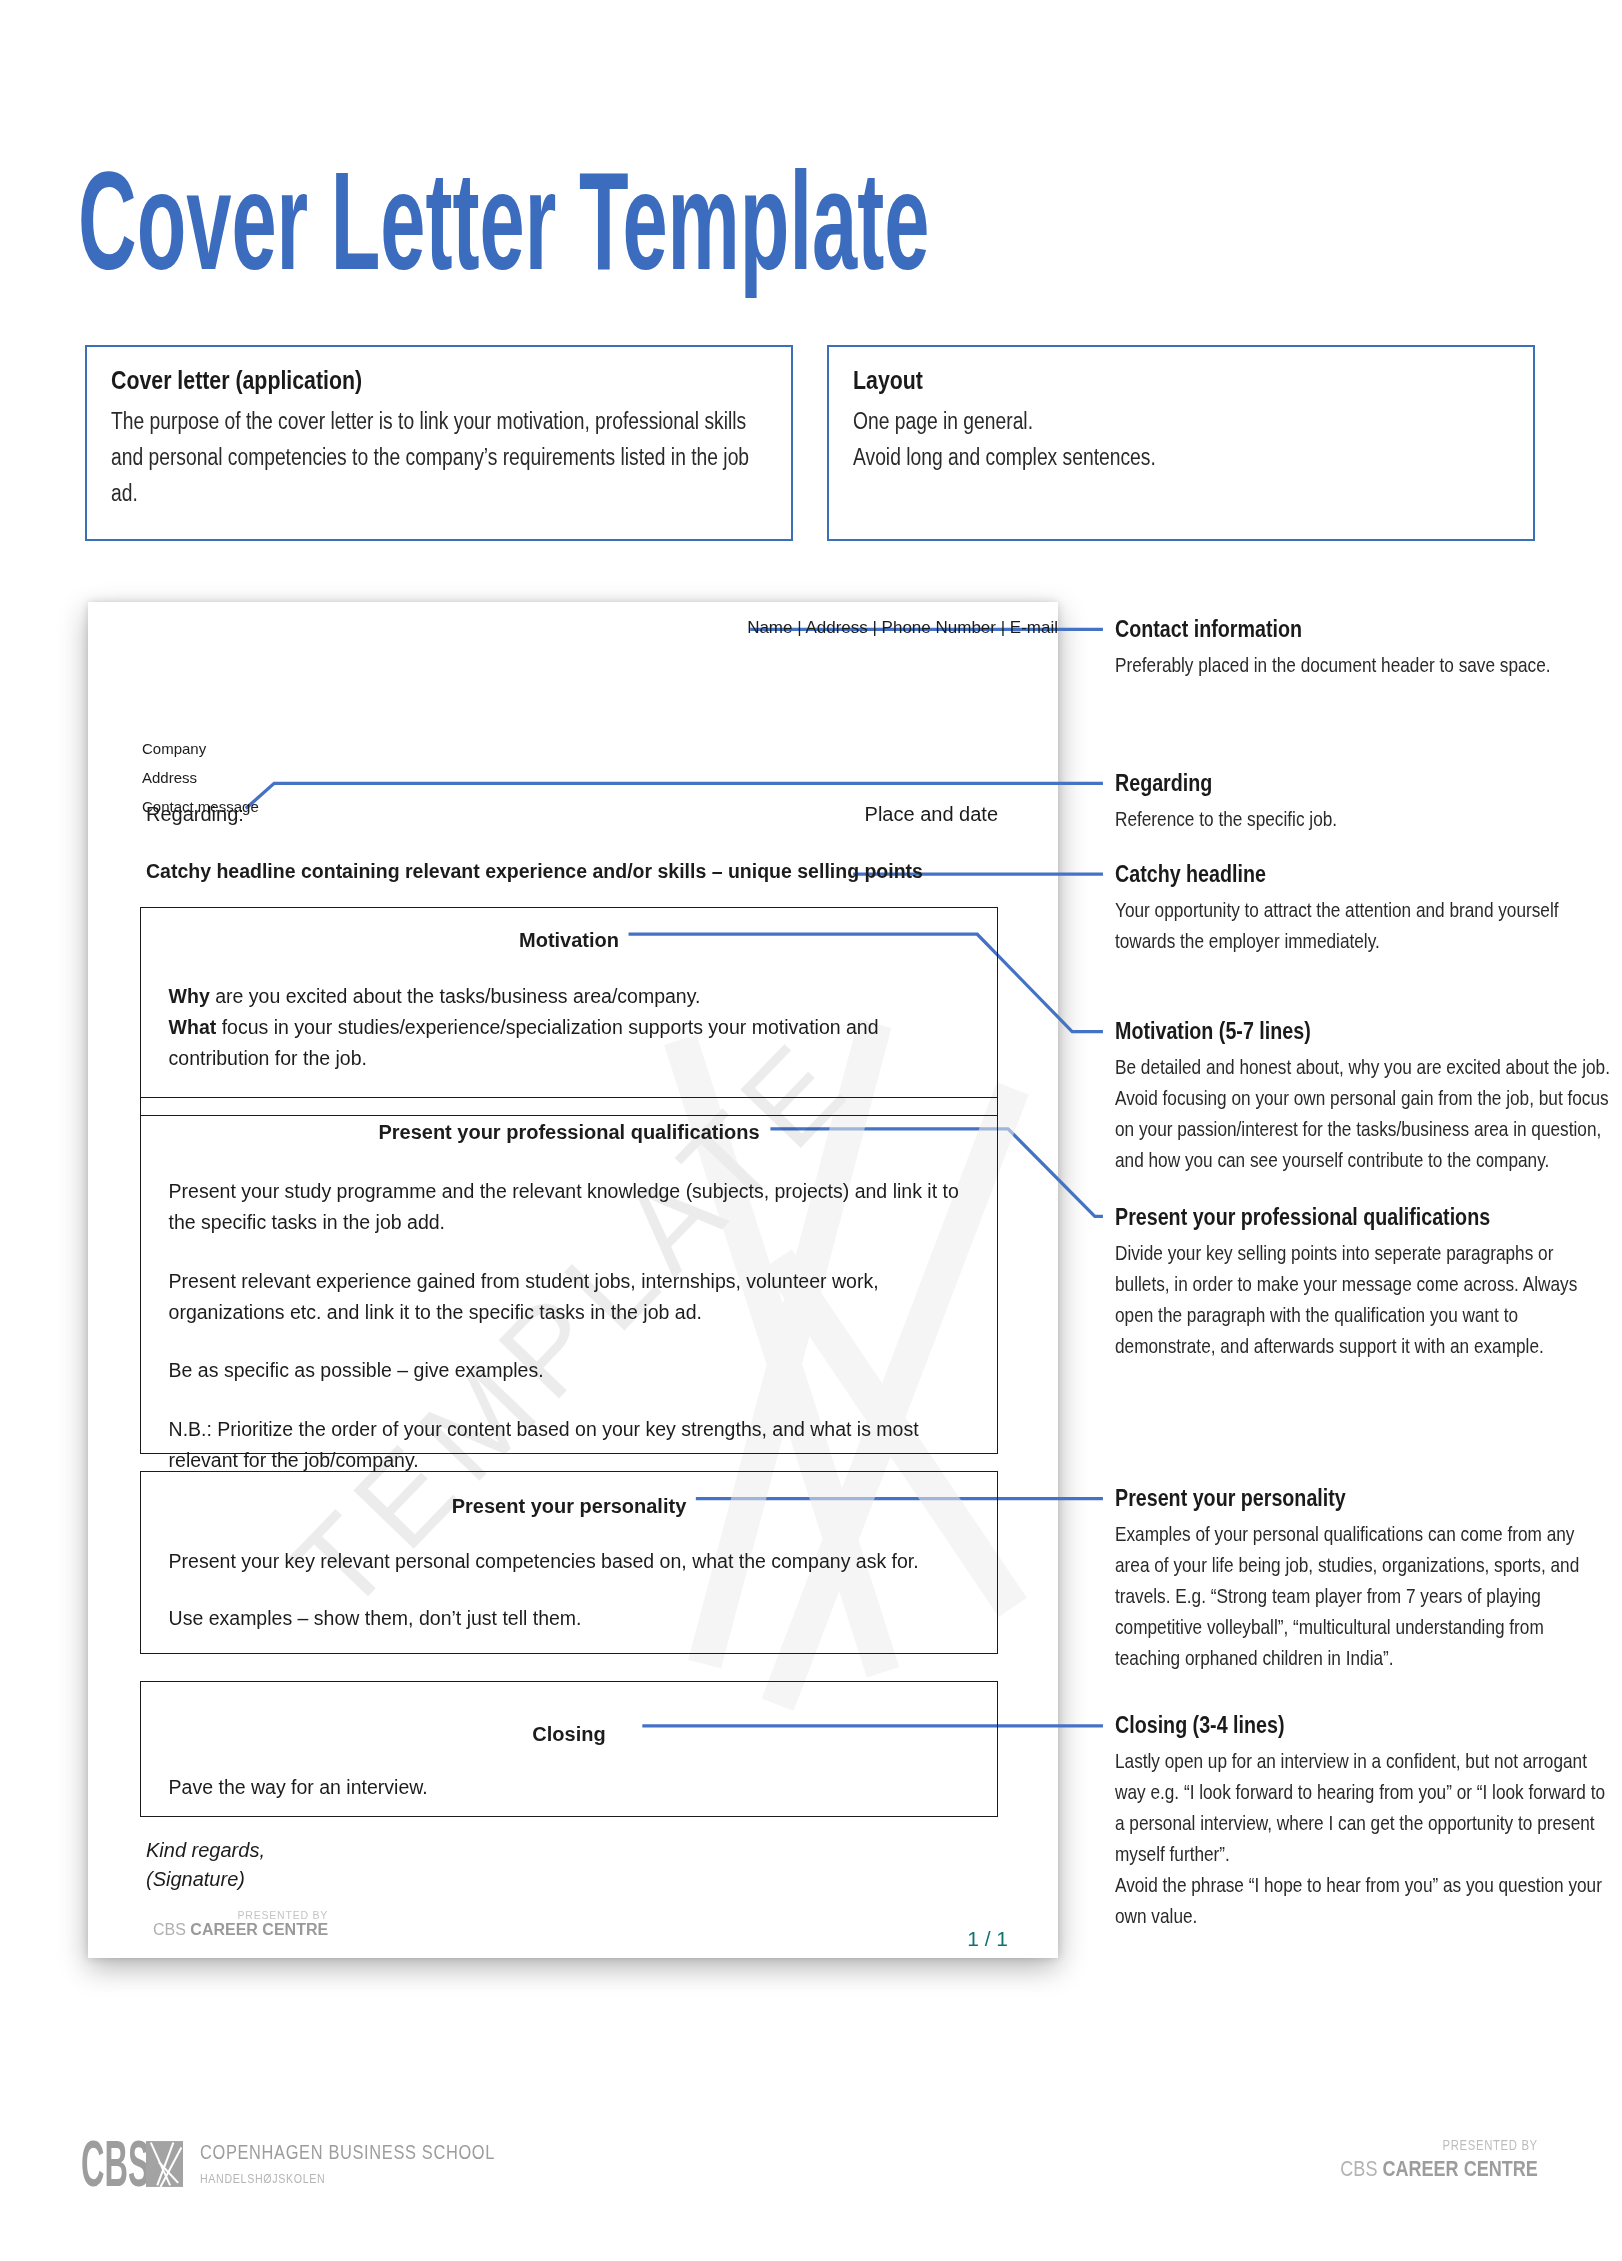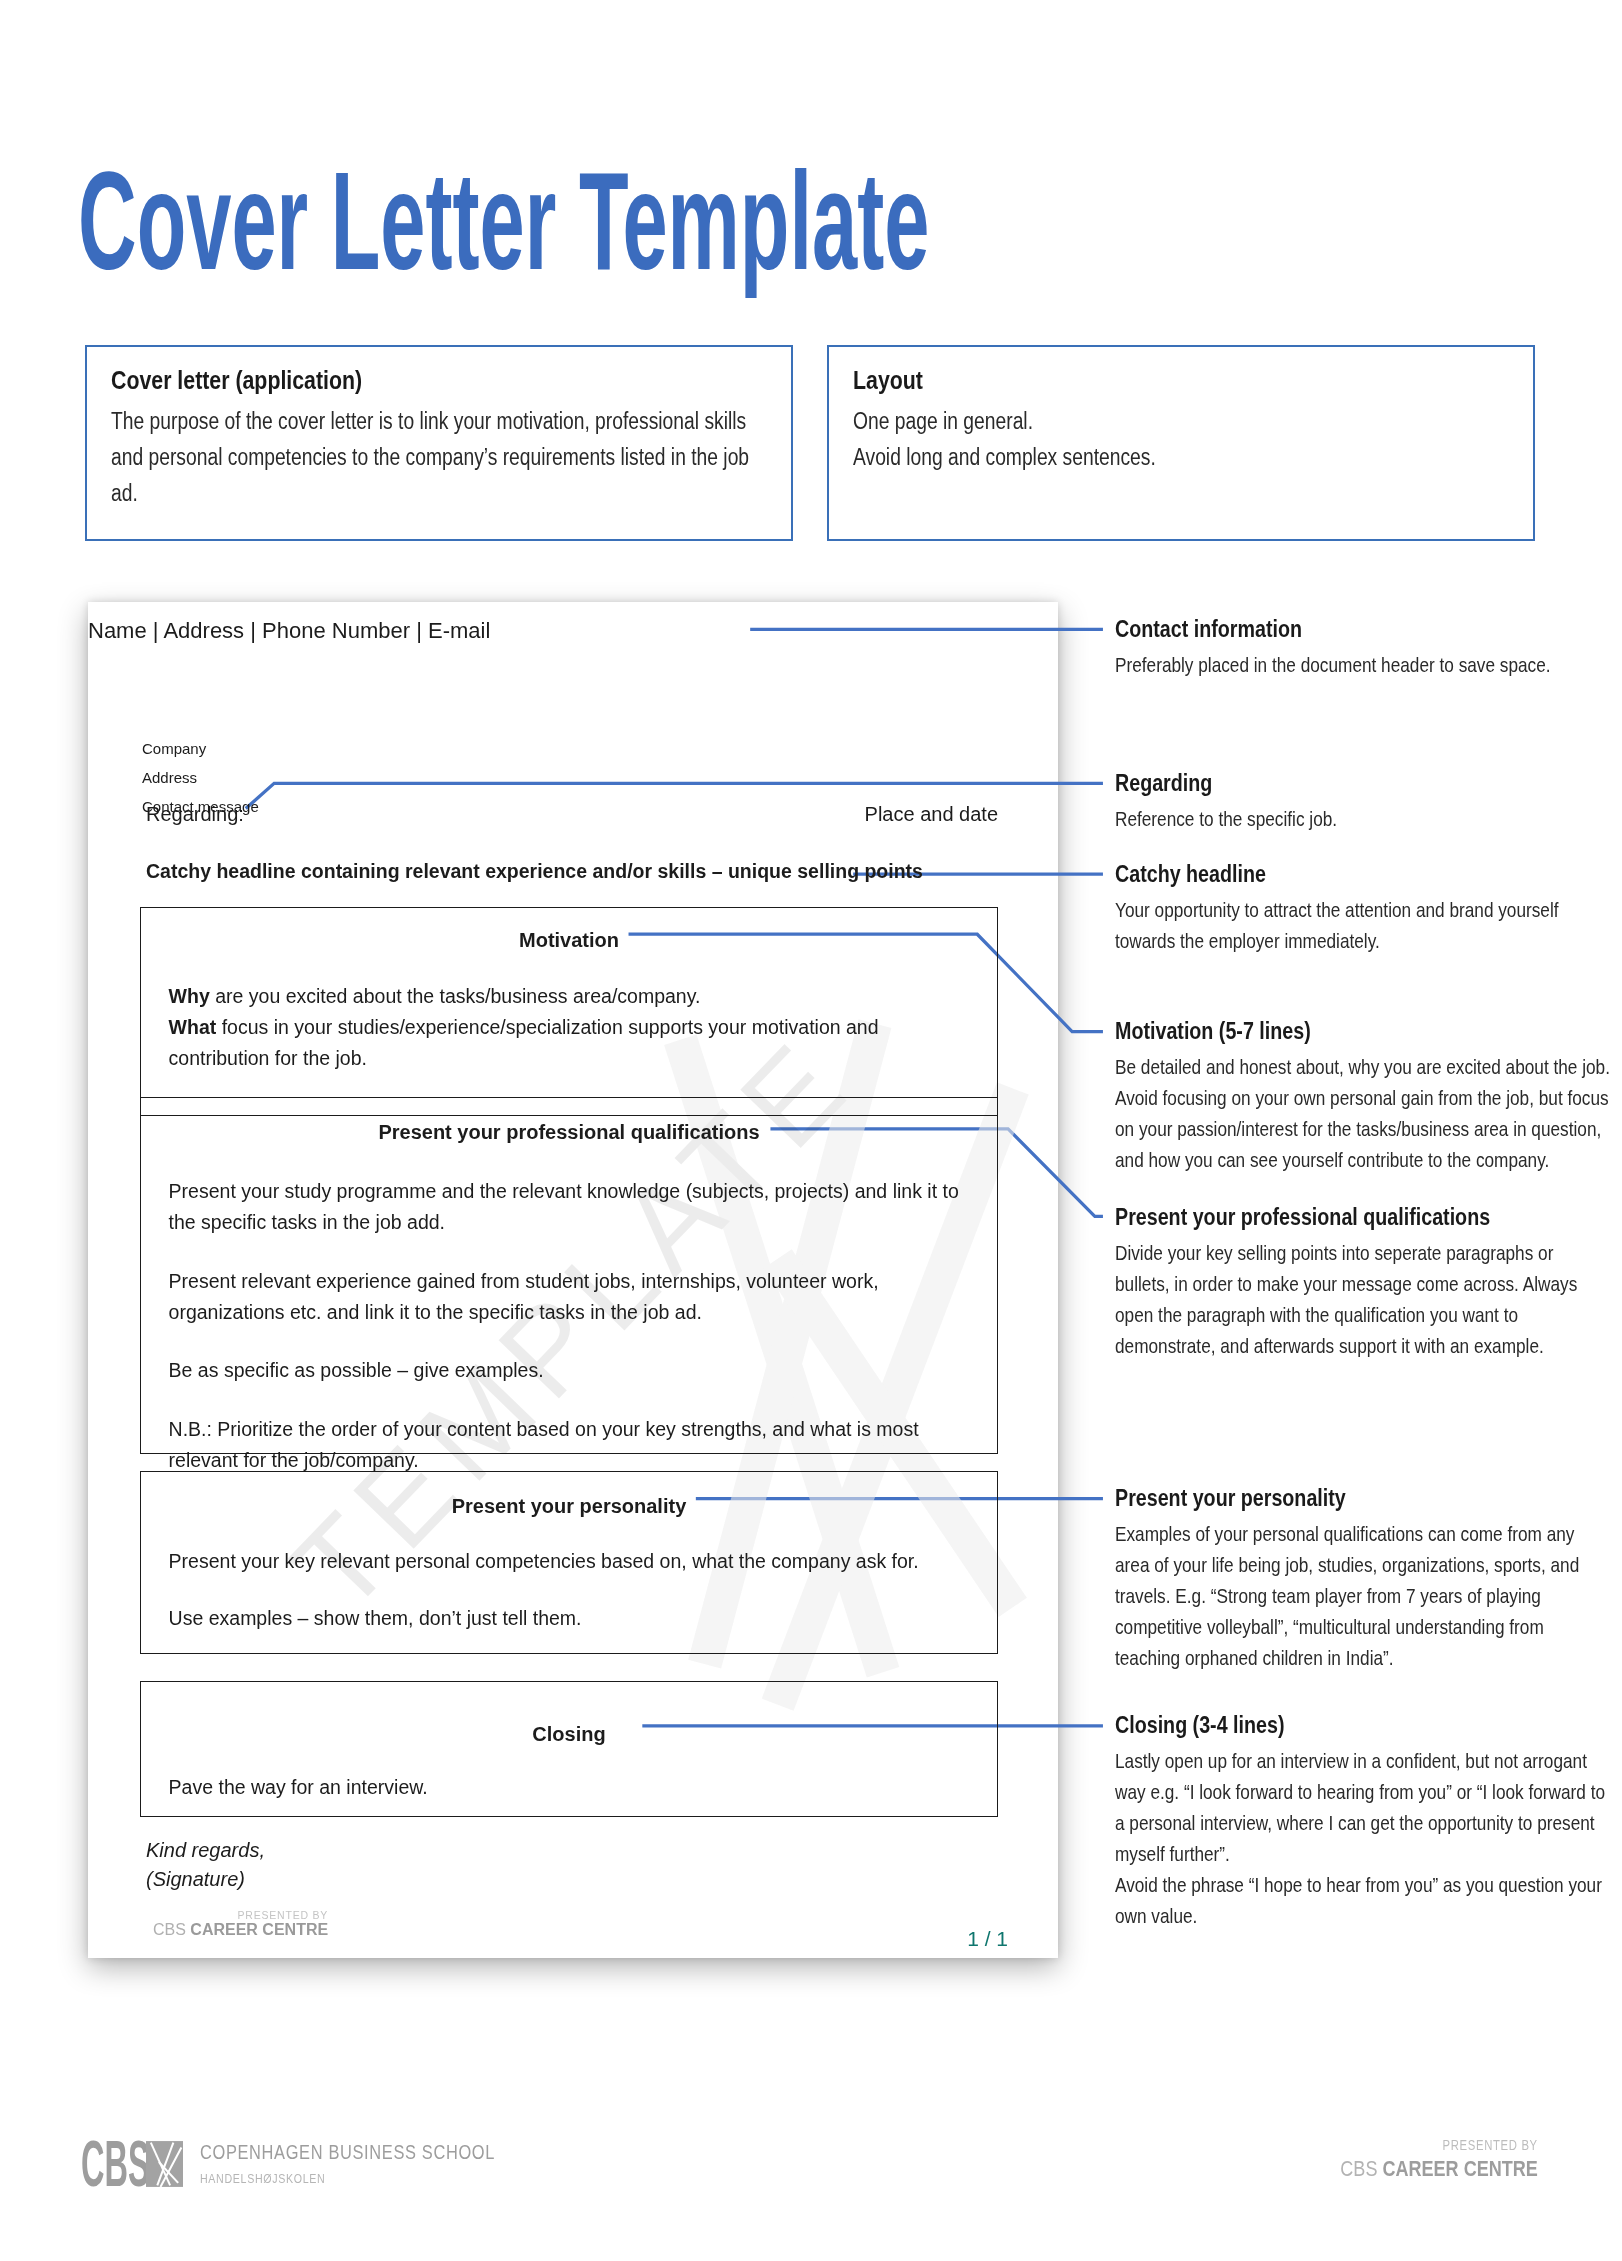--- a/index.html
+++ b/index.html
@@ -26,21 +26,21 @@
 
   
   .letter { left:88px; top:602px; width:970px; height:1356px; background:#fff;
             box-shadow:0 9.7px 27.6px rgba(0,0,0,0.30), 0 0 8px rgba(0,0,0,0.15); }
   .letter .abs { z-index:1; }
   .l-watermark { z-index:0; left:-9.7px; top:641px; width:989px; height:162px; line-height:162px;
                  text-align:center; font-size:122px; letter-spacing:13px; color:#000; opacity:0.07;
                  transform:rotate(-46deg); white-space:nowrap; }
   .l-seal { z-index:0; left:568px; top:389px; }
 
-  .l-header    { left:0; top:16px; width:100%; text-align:left; font-size:22px; }
+  .l-header    { left:0; top:16px; width:100%; text-align:right; font-size:17px; }
   .l-recipient { left:54px; top:86px; font-size:15px; line-height:29px;margin-top:46px; }
   .l-regarding { left:58px; top:201px; font-size:20px;text-align:right; }
   .l-place     { right:60px; top:201px; font-size:20px; }
   .l-headline  { left:58px; top:258px; font-size:19.5px; font-weight:700; }
 
   .lbox { left:52px; width:858px; border:1.6px solid #1b1b1b; box-sizing:border-box; background:transparent; }
   .lbox h4 { margin:0; text-align:center; font-size:20px; font-weight:700; }
   .lbox .bd { margin:0 27.6px; font-size:19.5px; line-height:31px; }
   .lbox .bd p { margin:0 0 27.6px 0; }
   .lbox .bd p:last-child { margin-bottom:0; }

